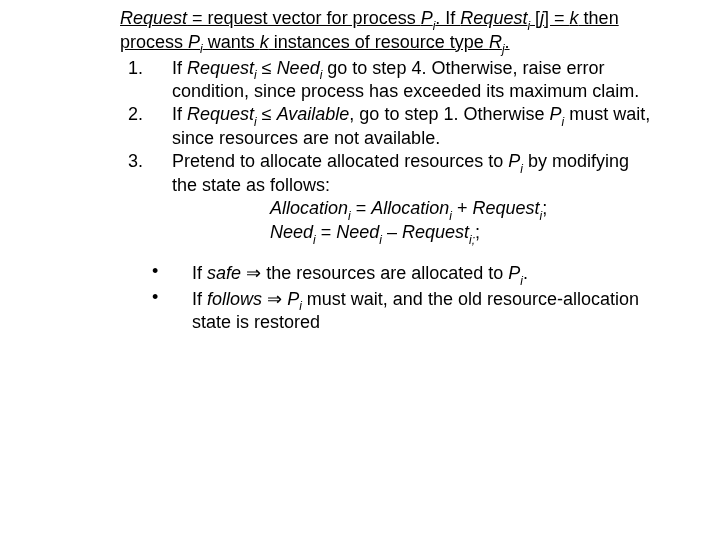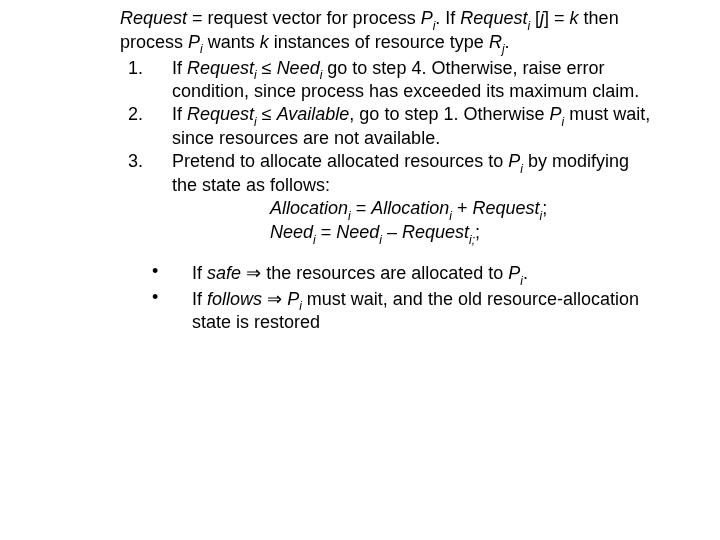--- a/index.html
+++ b/index.html
@@ -34,20 +34,21 @@
     position: relative;
     top: 4px;
   }
   .body {
     font-size: 18px;
     line-height: 1.18;
     padding: 8px 62px 0 120px;
   }
   .intro {
     margin-bottom: 2px;
+    text-decoration: underline;
   }
   .ol {
     padding-left: 30px;
     margin: 0;
   }
   .ol .li {
     text-indent: -22px;
     padding-left: 22px;
     margin-bottom: 2px;
   }

